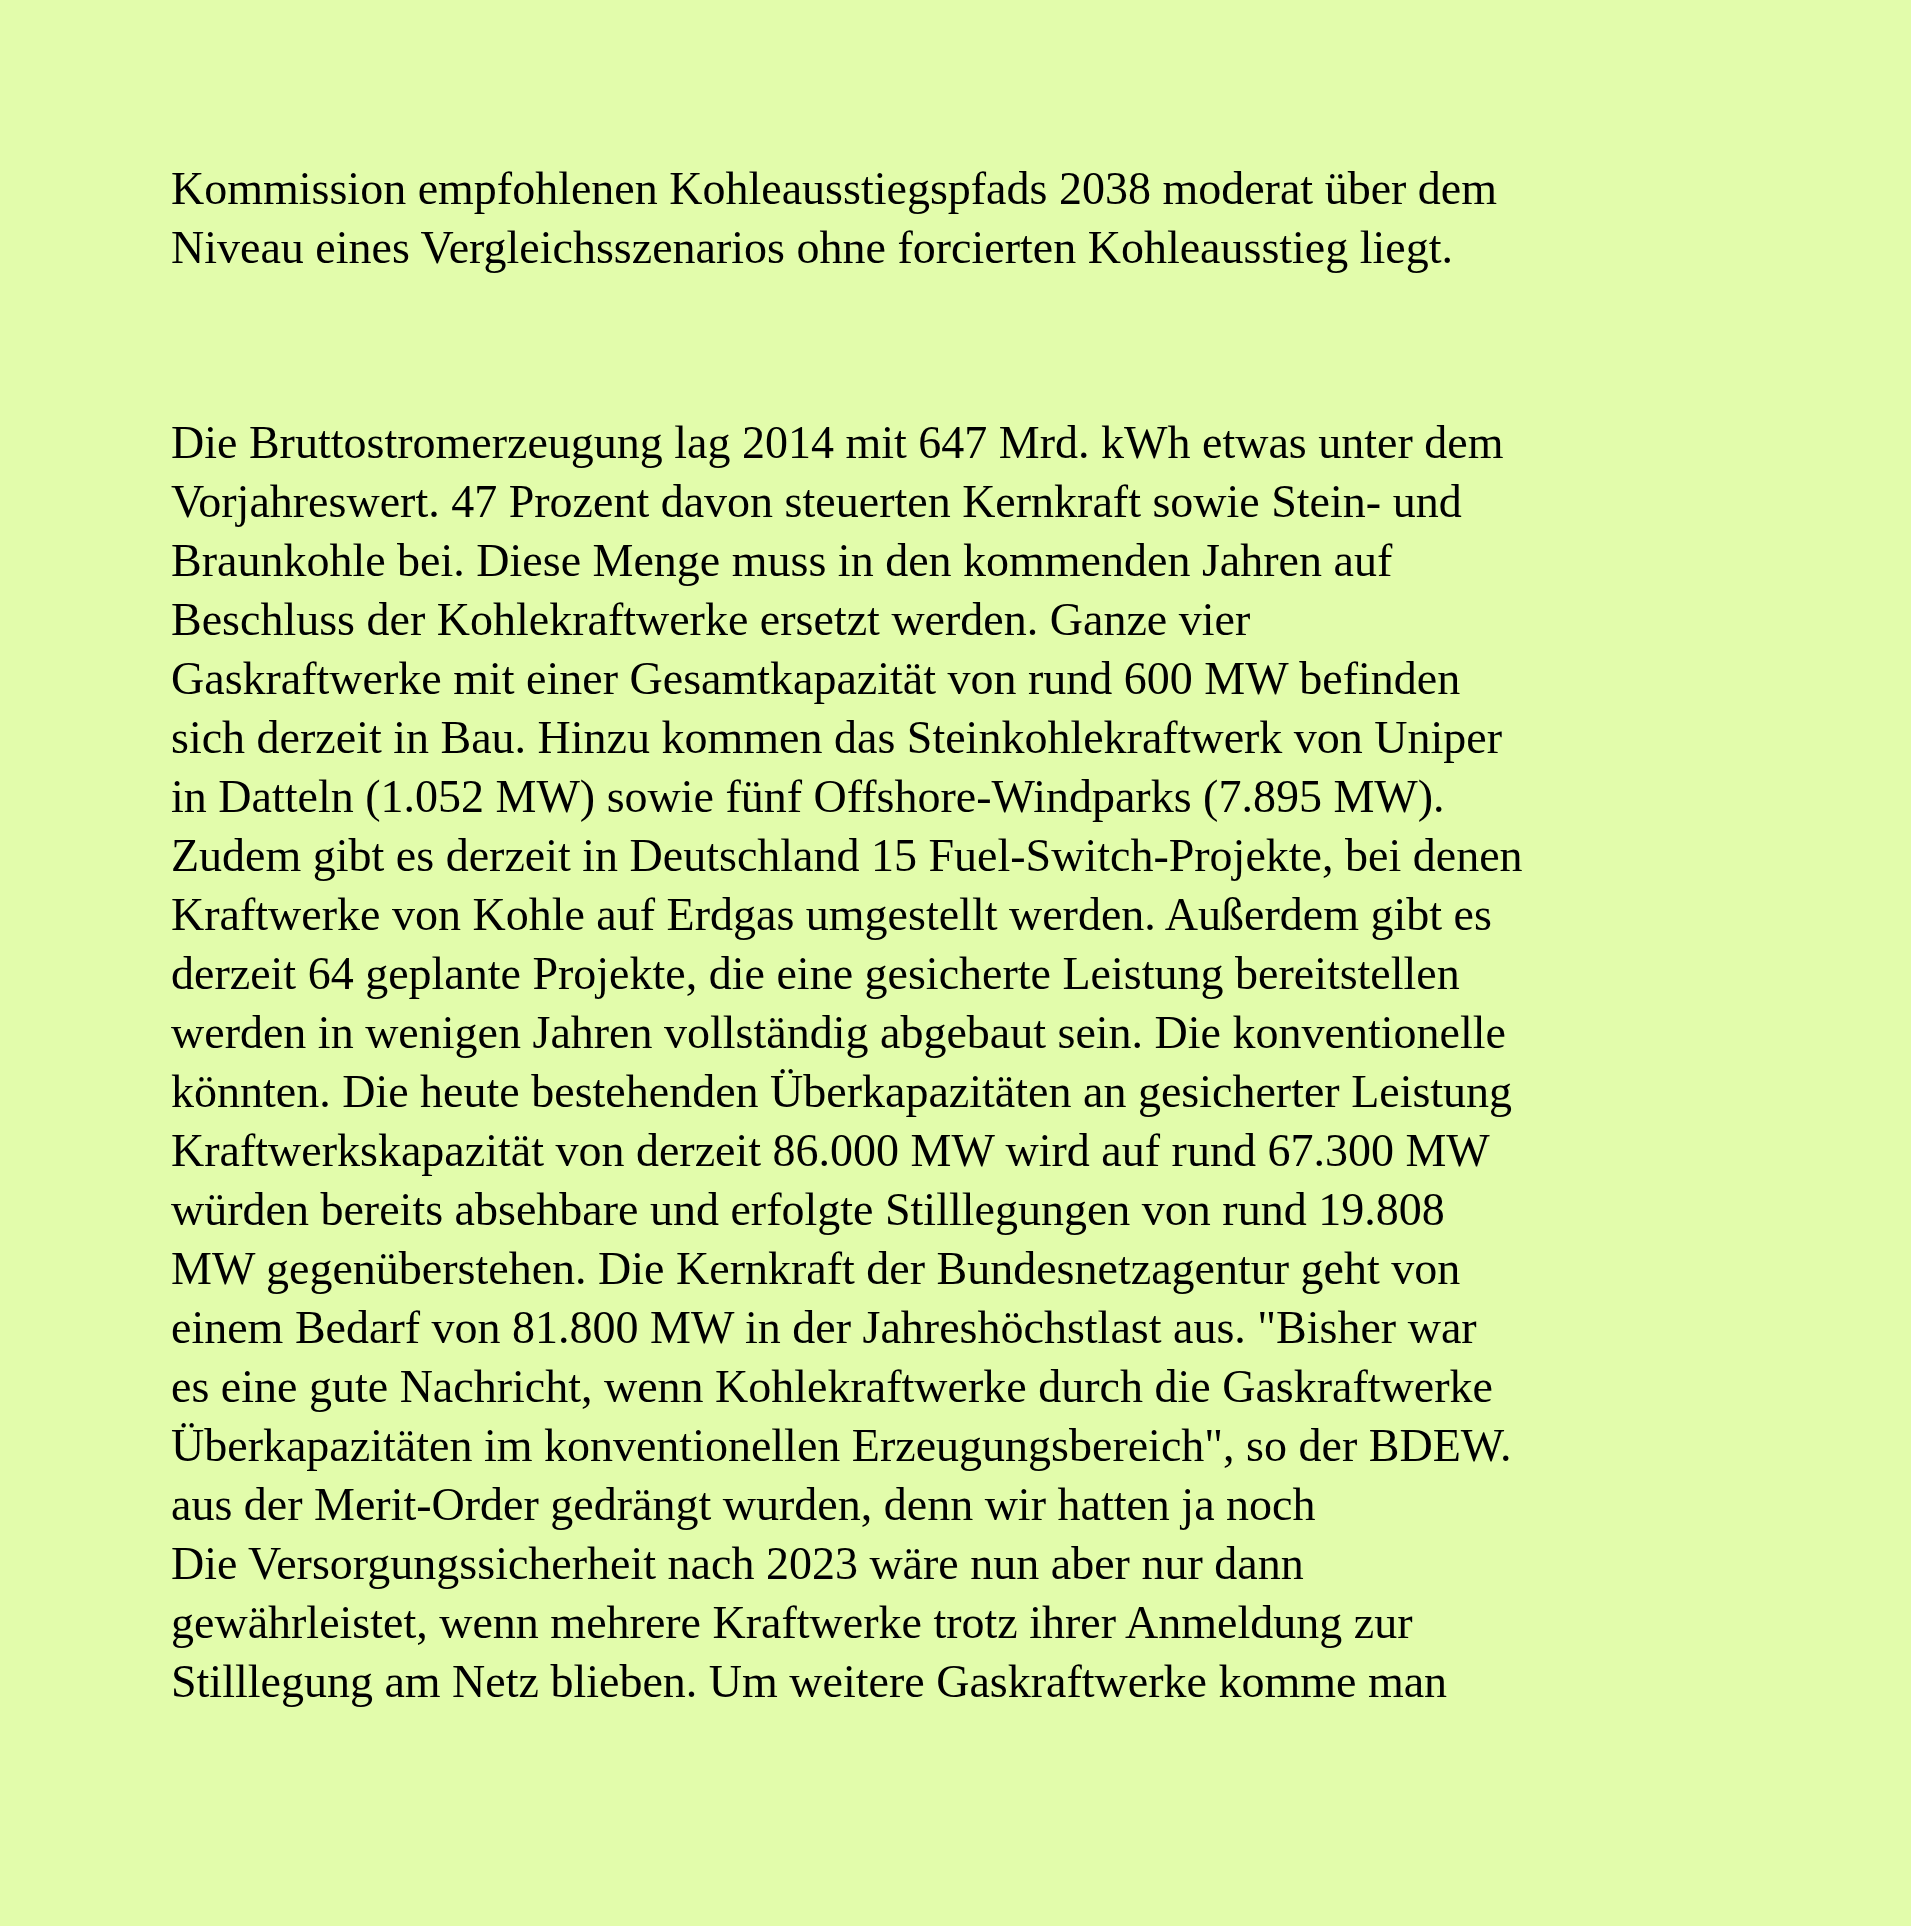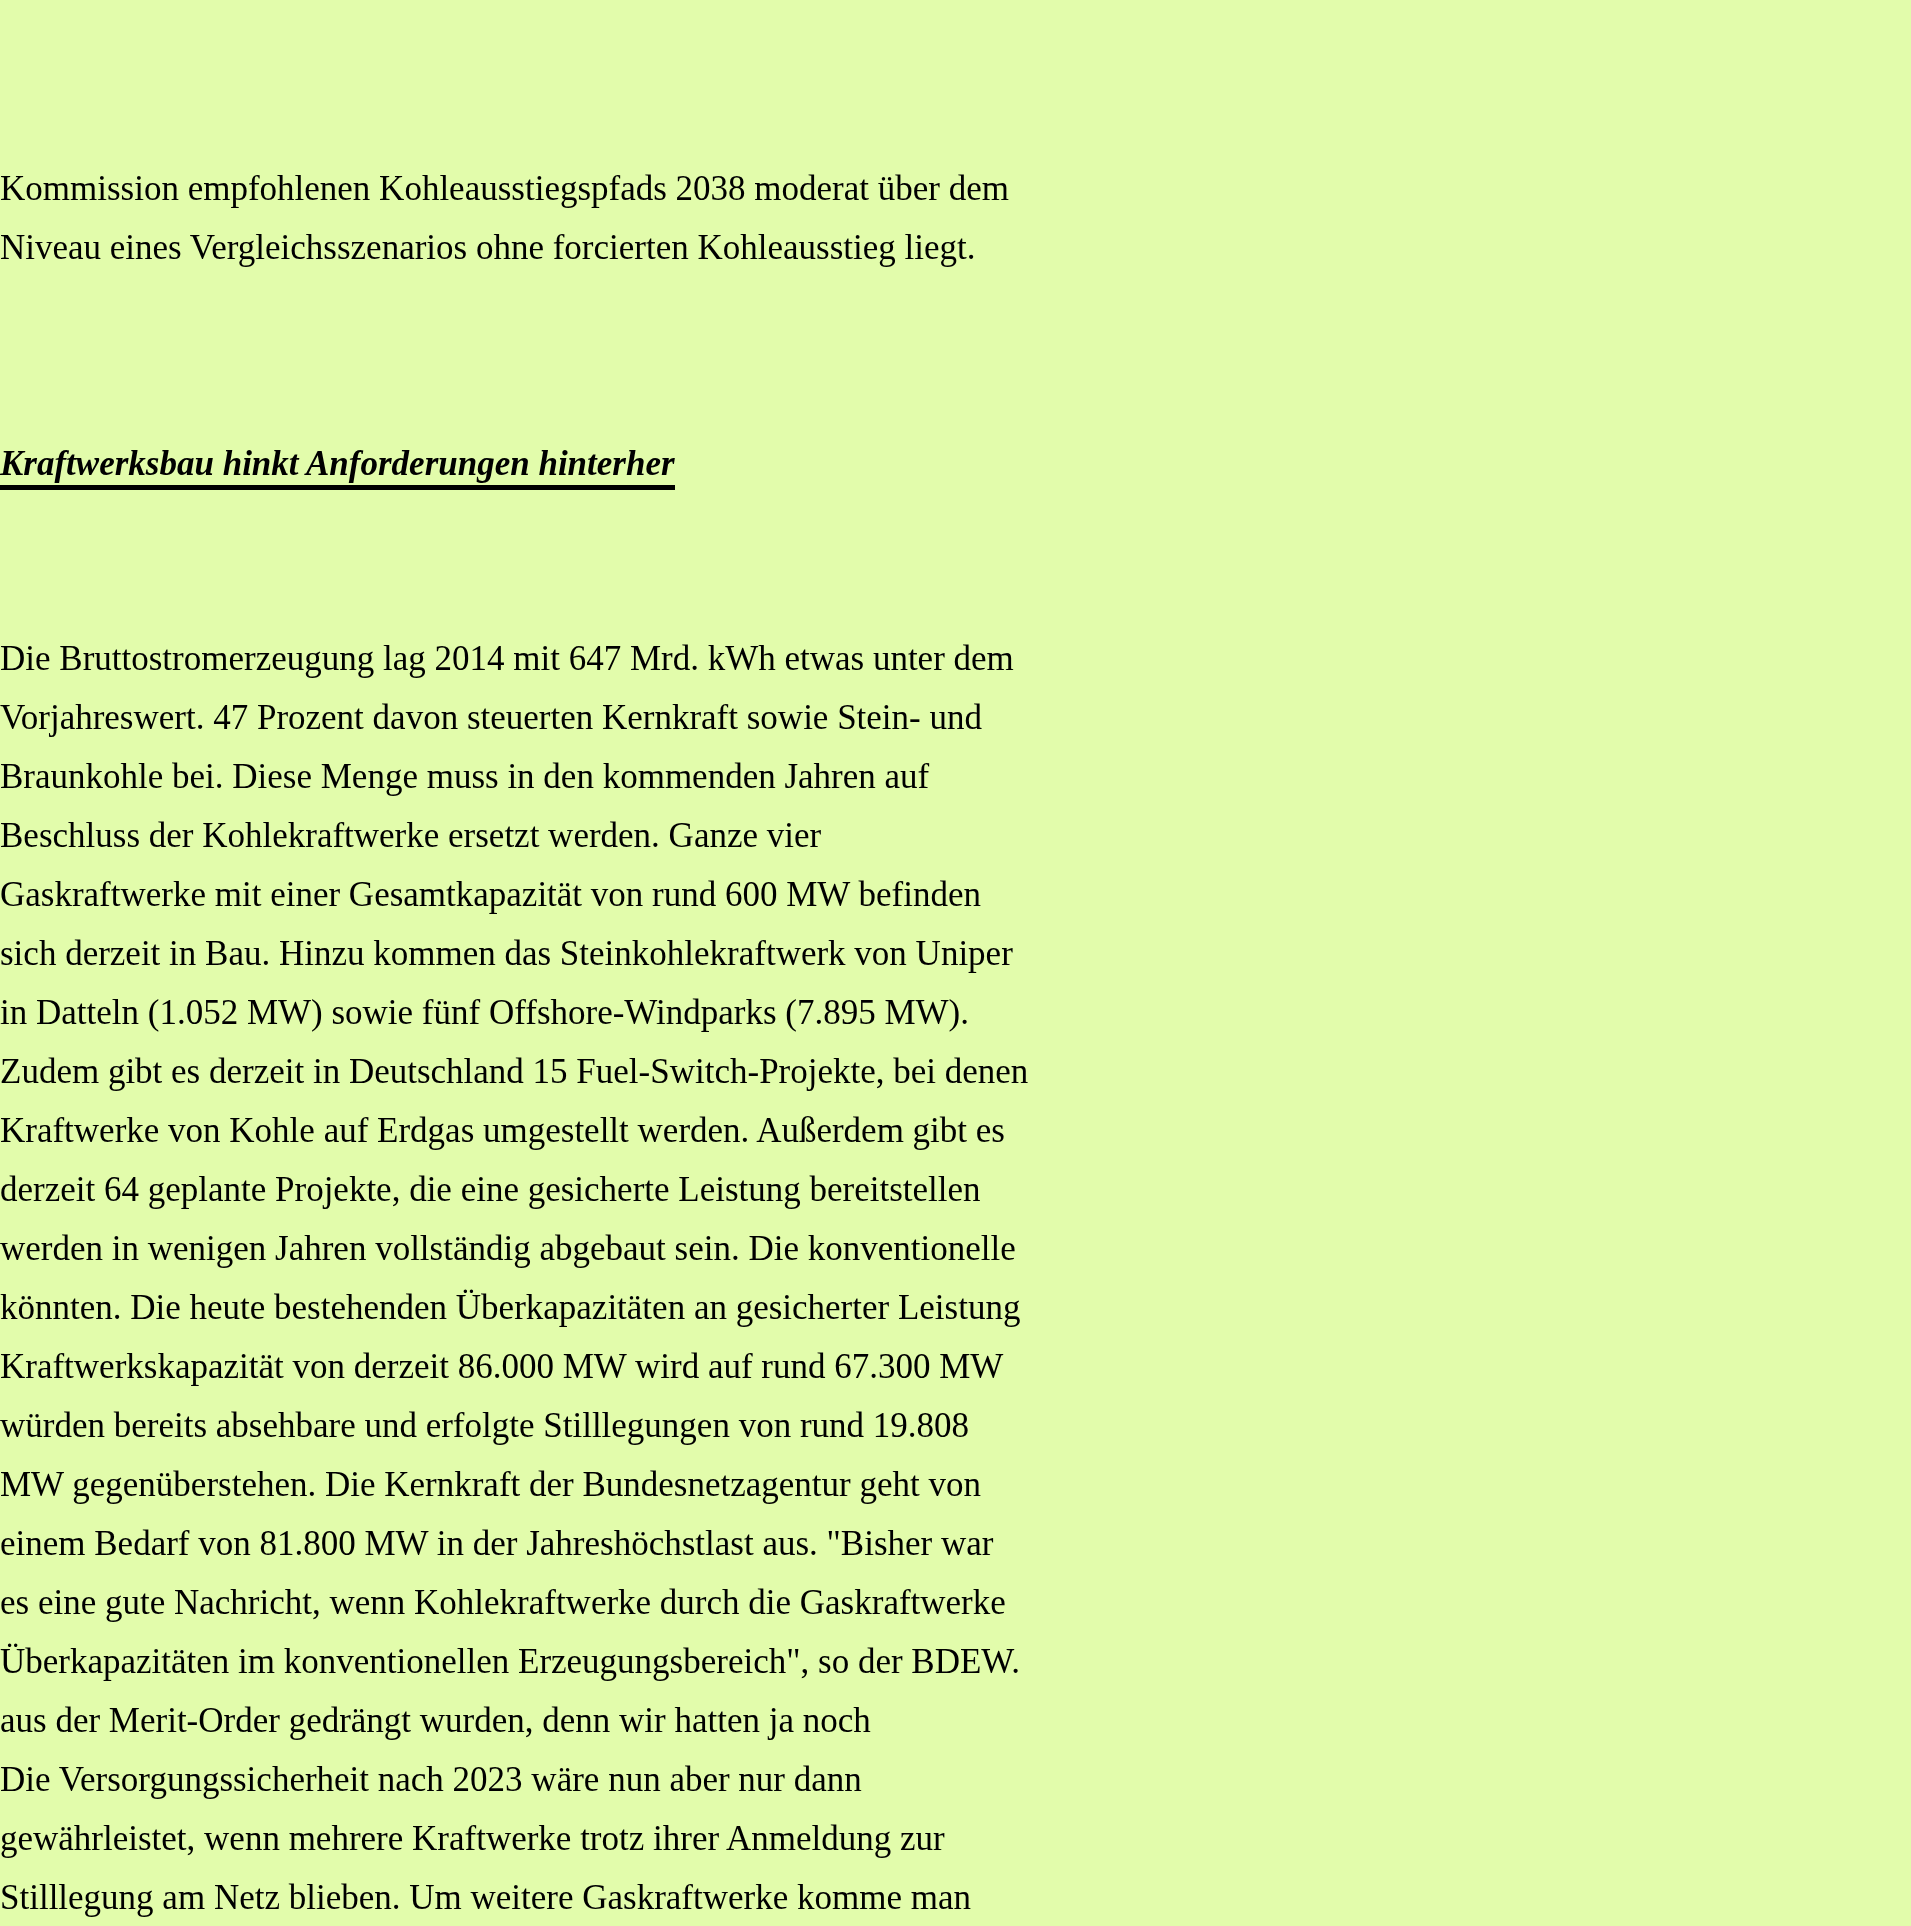--- a/index.html
+++ b/index.html
@@ -6,22 +6,23 @@
   .page {
     position: relative;
     width: 1911px;
     height: 2703px;
     background: #e2fcab;
     color: #000000;
     font-family: "Liberation Serif", serif;
     overflow: hidden;
   }
   .block {
+    margin-left: 171px;
     margin-right: 193px;
-    font-size: 35px;
+    font-size: 46px;
     line-height: 59px;
   }
   .line { white-space: pre; }
   .intro { padding-top: 159px; }
   .heading { margin-top: 157px; }
   .heading-text {
     font-weight: bold;
     font-style: italic;
     border-bottom: 5.8px solid #000000;
     padding-bottom: 1.5px;
@@ -31,23 +32,20 @@
 </head>
 <body>
 
 <div class="page">
 
   <div class="block intro">
       <div class="line">Kommission empfohlenen Kohleausstiegspfads 2038 moderat über dem</div>
       <div class="line">Niveau eines Vergleichsszenarios ohne forcierten Kohleausstieg liegt.</div>
     </div>
 
-  <div class="block heading">
-    <span class="heading-text">Kraftwerksbau hinkt Anforderungen hinterher</span>
-  </div>
 
   <div class="block body-text">
       <div class="line">Die Bruttostromerzeugung lag 2014 mit 647 Mrd. kWh etwas unter dem</div>
       <div class="line">Vorjahreswert. 47 Prozent davon steuerten Kernkraft sowie Stein- und</div>
       <div class="line">Braunkohle bei. Diese Menge muss in den kommenden Jahren auf</div>
       <div class="line">Beschluss der Kohlekraftwerke ersetzt werden. Ganze vier</div>
       <div class="line">Gaskraftwerke mit einer Gesamtkapazität von rund 600 MW befinden</div>
       <div class="line">sich derzeit in Bau. Hinzu kommen das Steinkohlekraftwerk von Uniper</div>
       <div class="line">in Datteln (1.052 MW) sowie fünf Offshore-Windparks (7.895 MW).</div>
       <div class="line">Zudem gibt es derzeit in Deutschland 15 Fuel-Switch-Projekte, bei denen</div>

